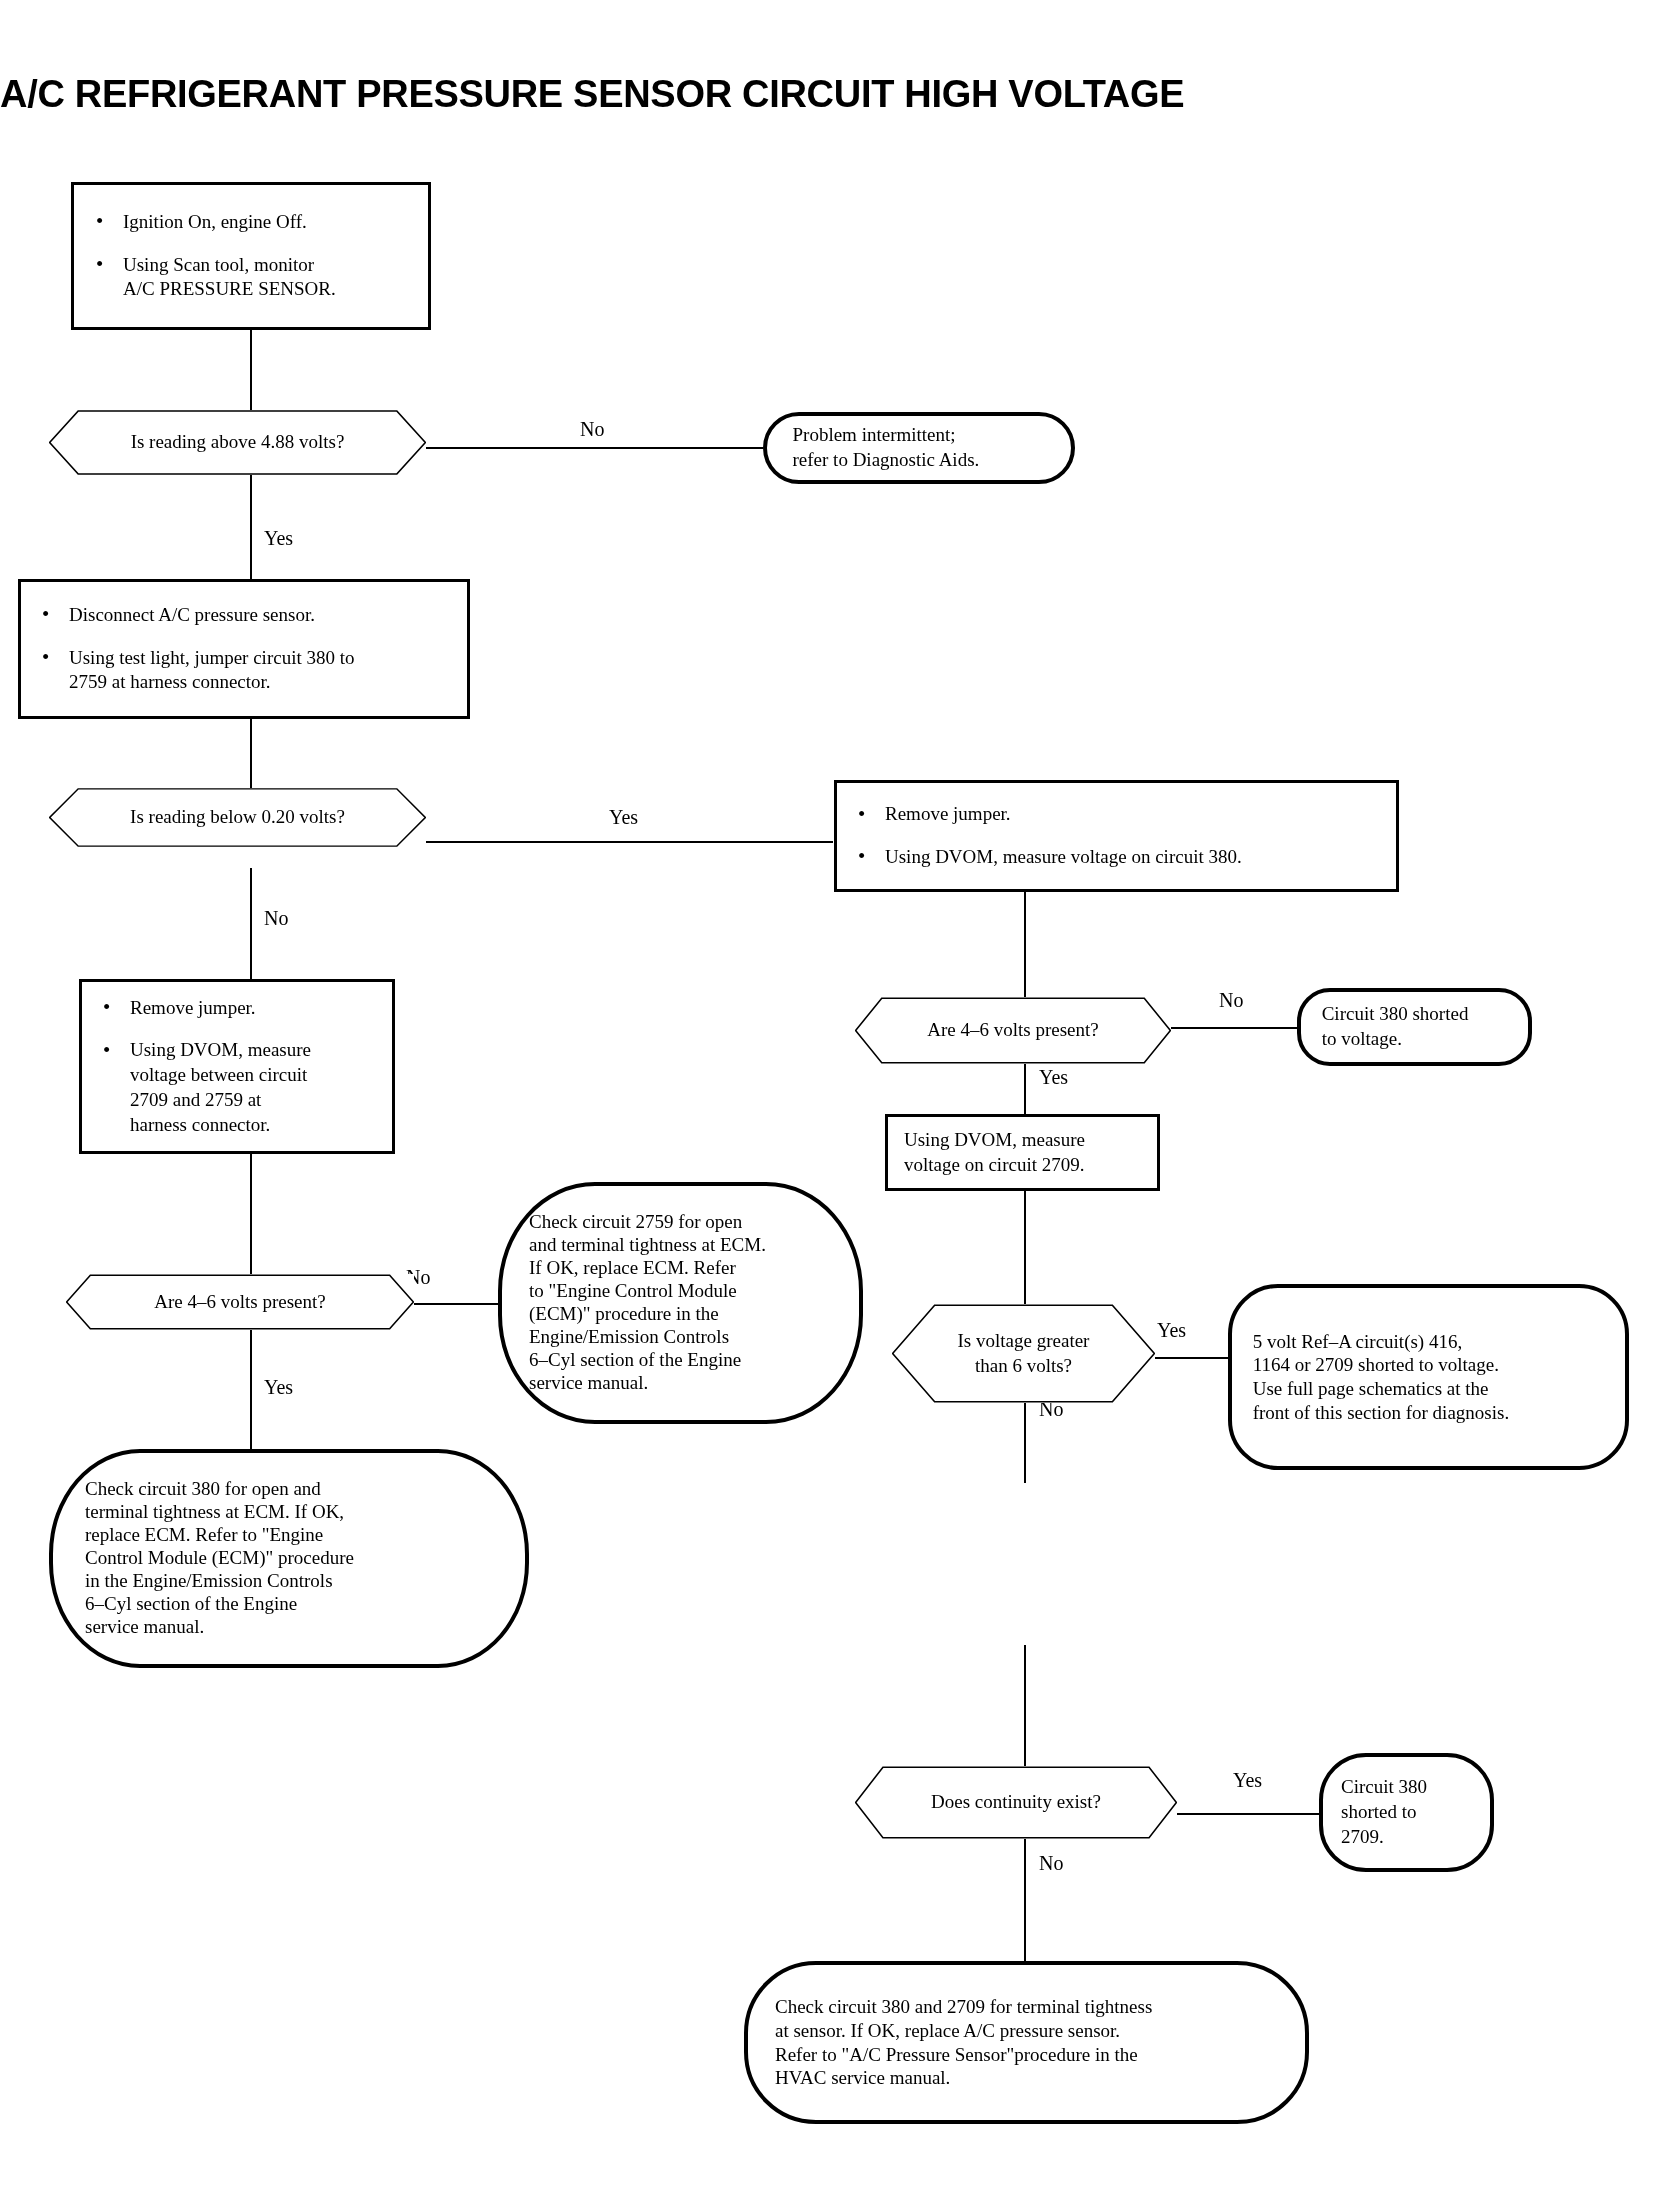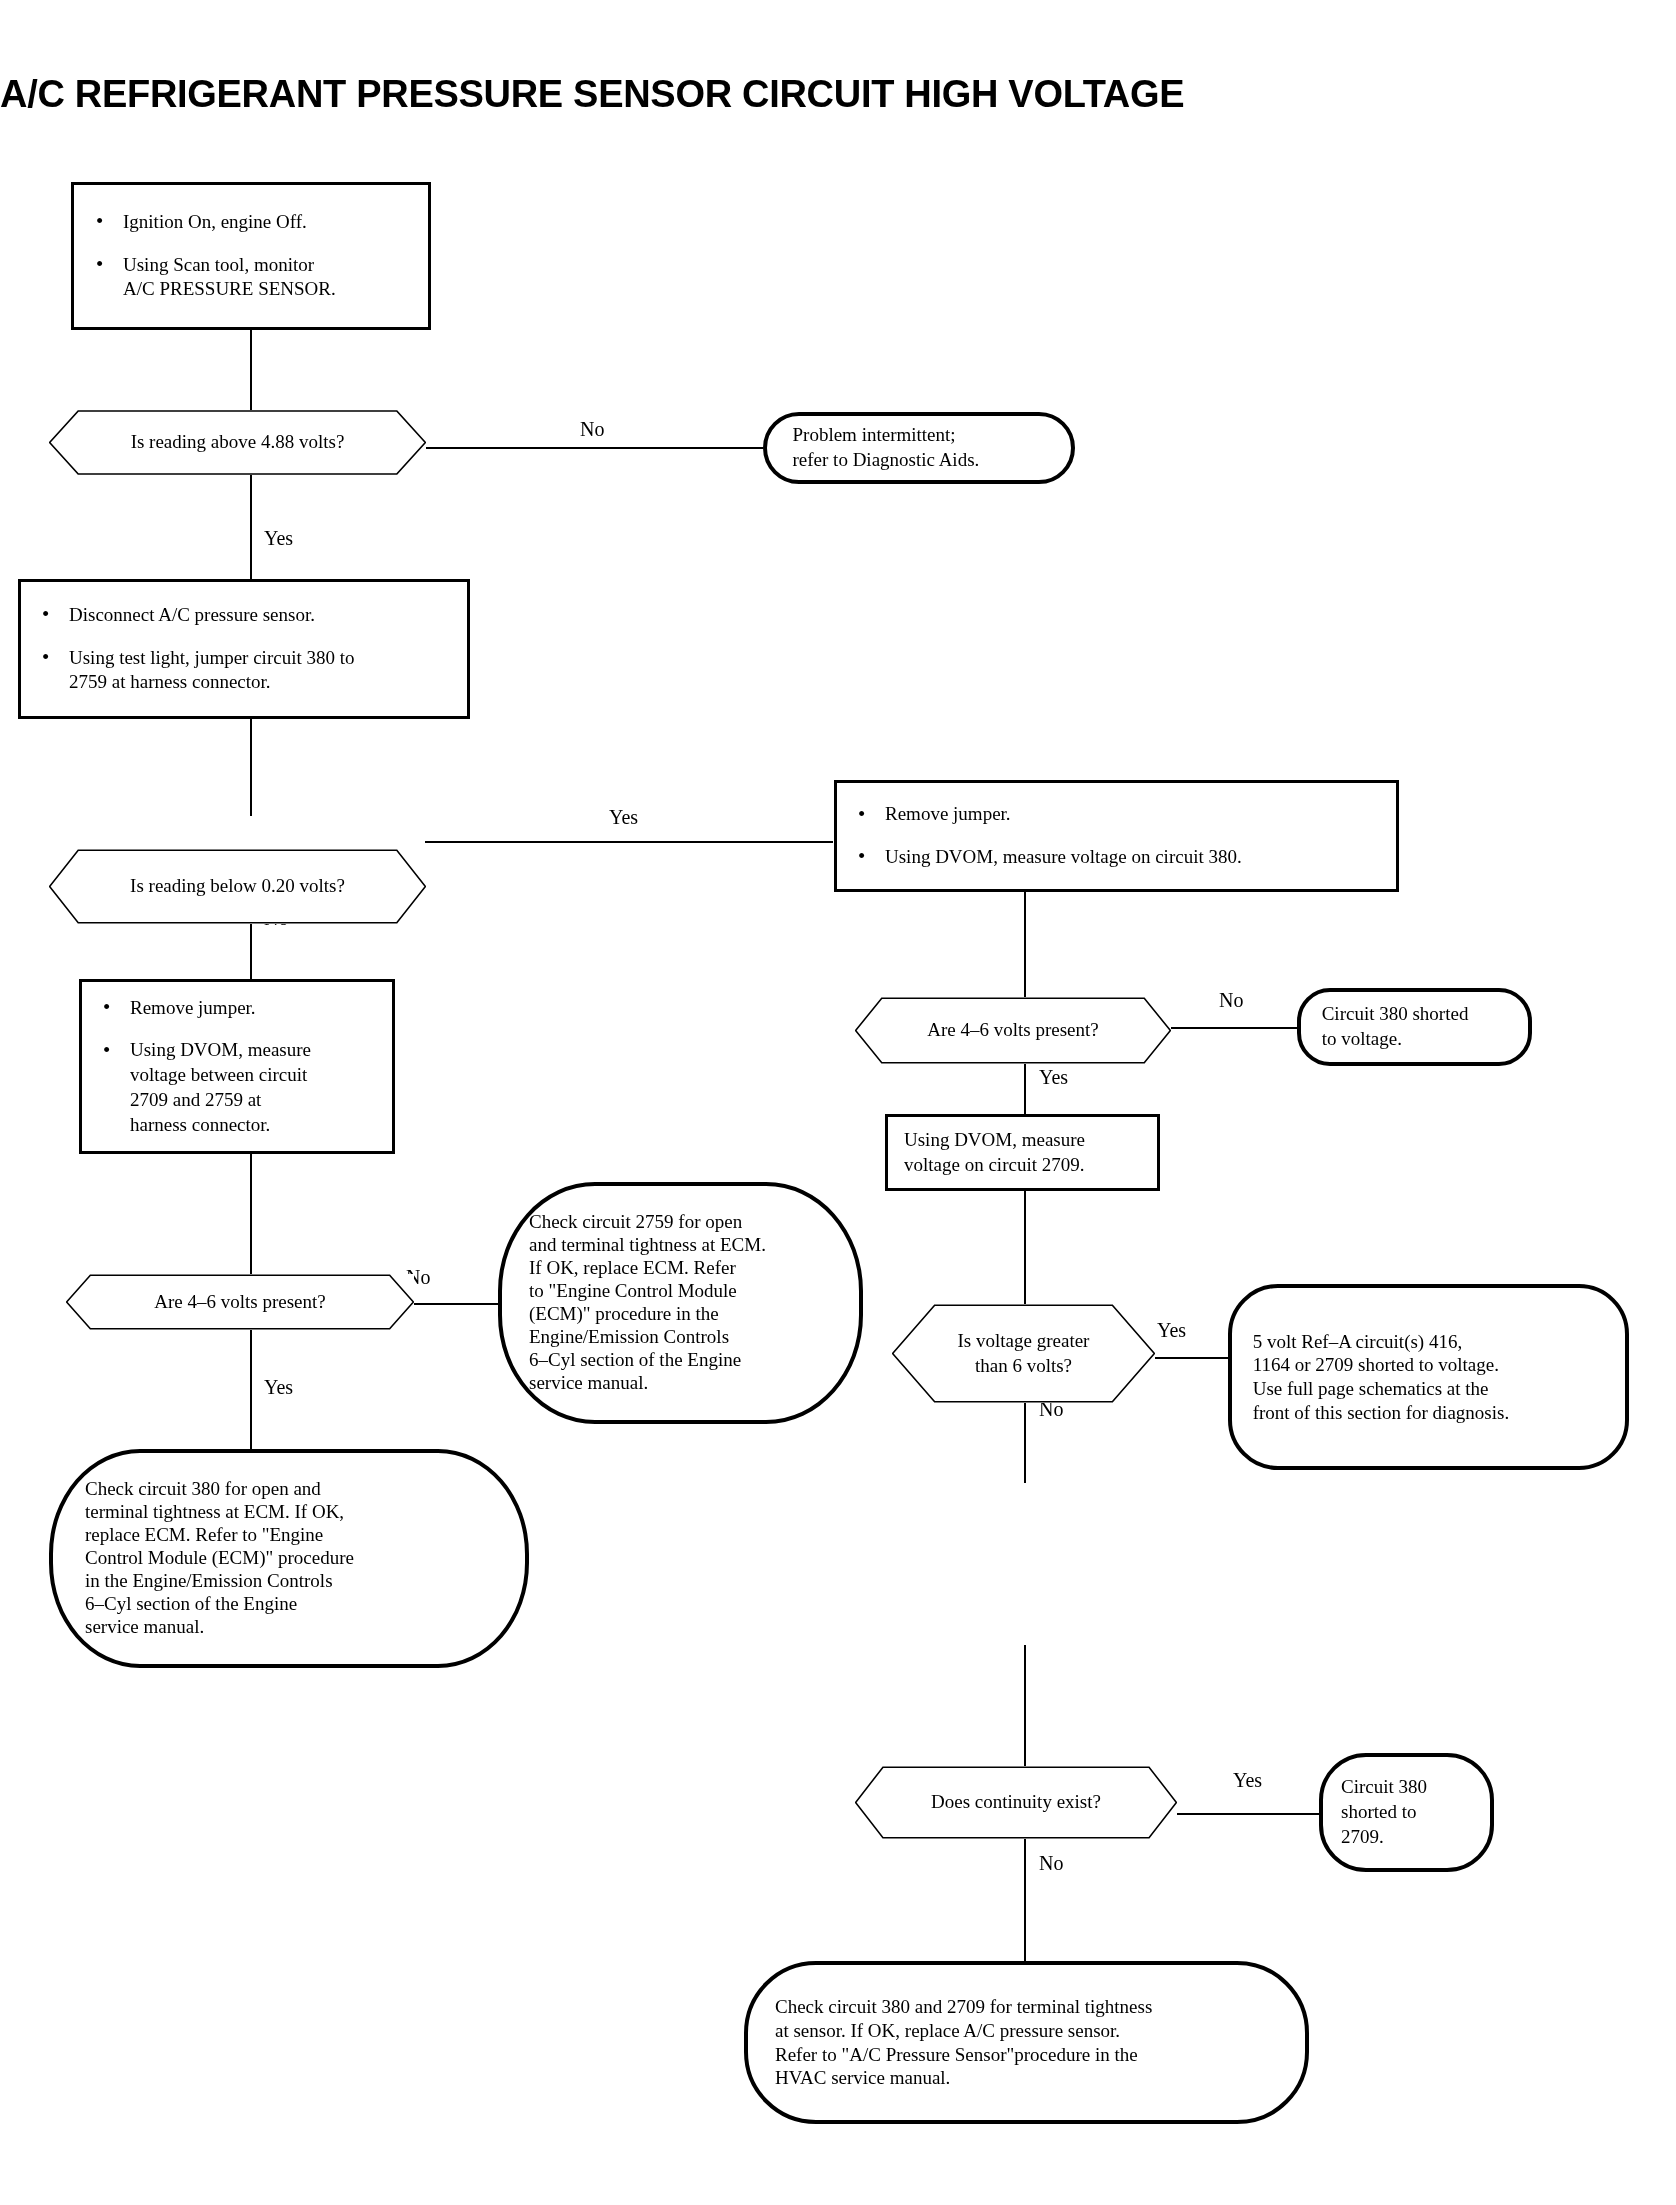--- a/index.html
+++ b/index.html
@@ -177,21 +177,21 @@
   <div class="node process" style="left:18px;top:579px;width:452px;height:140px;padding:19.5px 16px;">
     <div class="txt">
       <ul class="bul">
         <li style="white-space:pre-line;">Disconnect A/C pressure sensor.</li>
         <li style="white-space:pre-line;">Using test light, jumper circuit 380 to
 2759 at harness connector.</li>
       </ul>
     </div>
   </div>
 
-  <div class="node decision" style="left:49px;top:849px;width:377px;height:75px;">
+  <div class="node decision" style="left:49px;top:788px;width:377px;height:59px;">
     <svg viewBox="0 0 620 124" preserveAspectRatio="none">
       <polygon points="1,62 48,2 572,2 619,62 572,122 48,122" fill="#fff" stroke="#000" stroke-width="2.6"></polygon>
     </svg>
     <div class="txt">Is reading below 0.20 volts?</div>
   </div>
 
   <div class="node process" style="left:834px;top:780px;width:565px;height:112px;padding:13.4px 16px;">
     <div class="txt">
       <ul class="bul">
         <li style="white-space:pre-line;">Remove jumper.</li>

